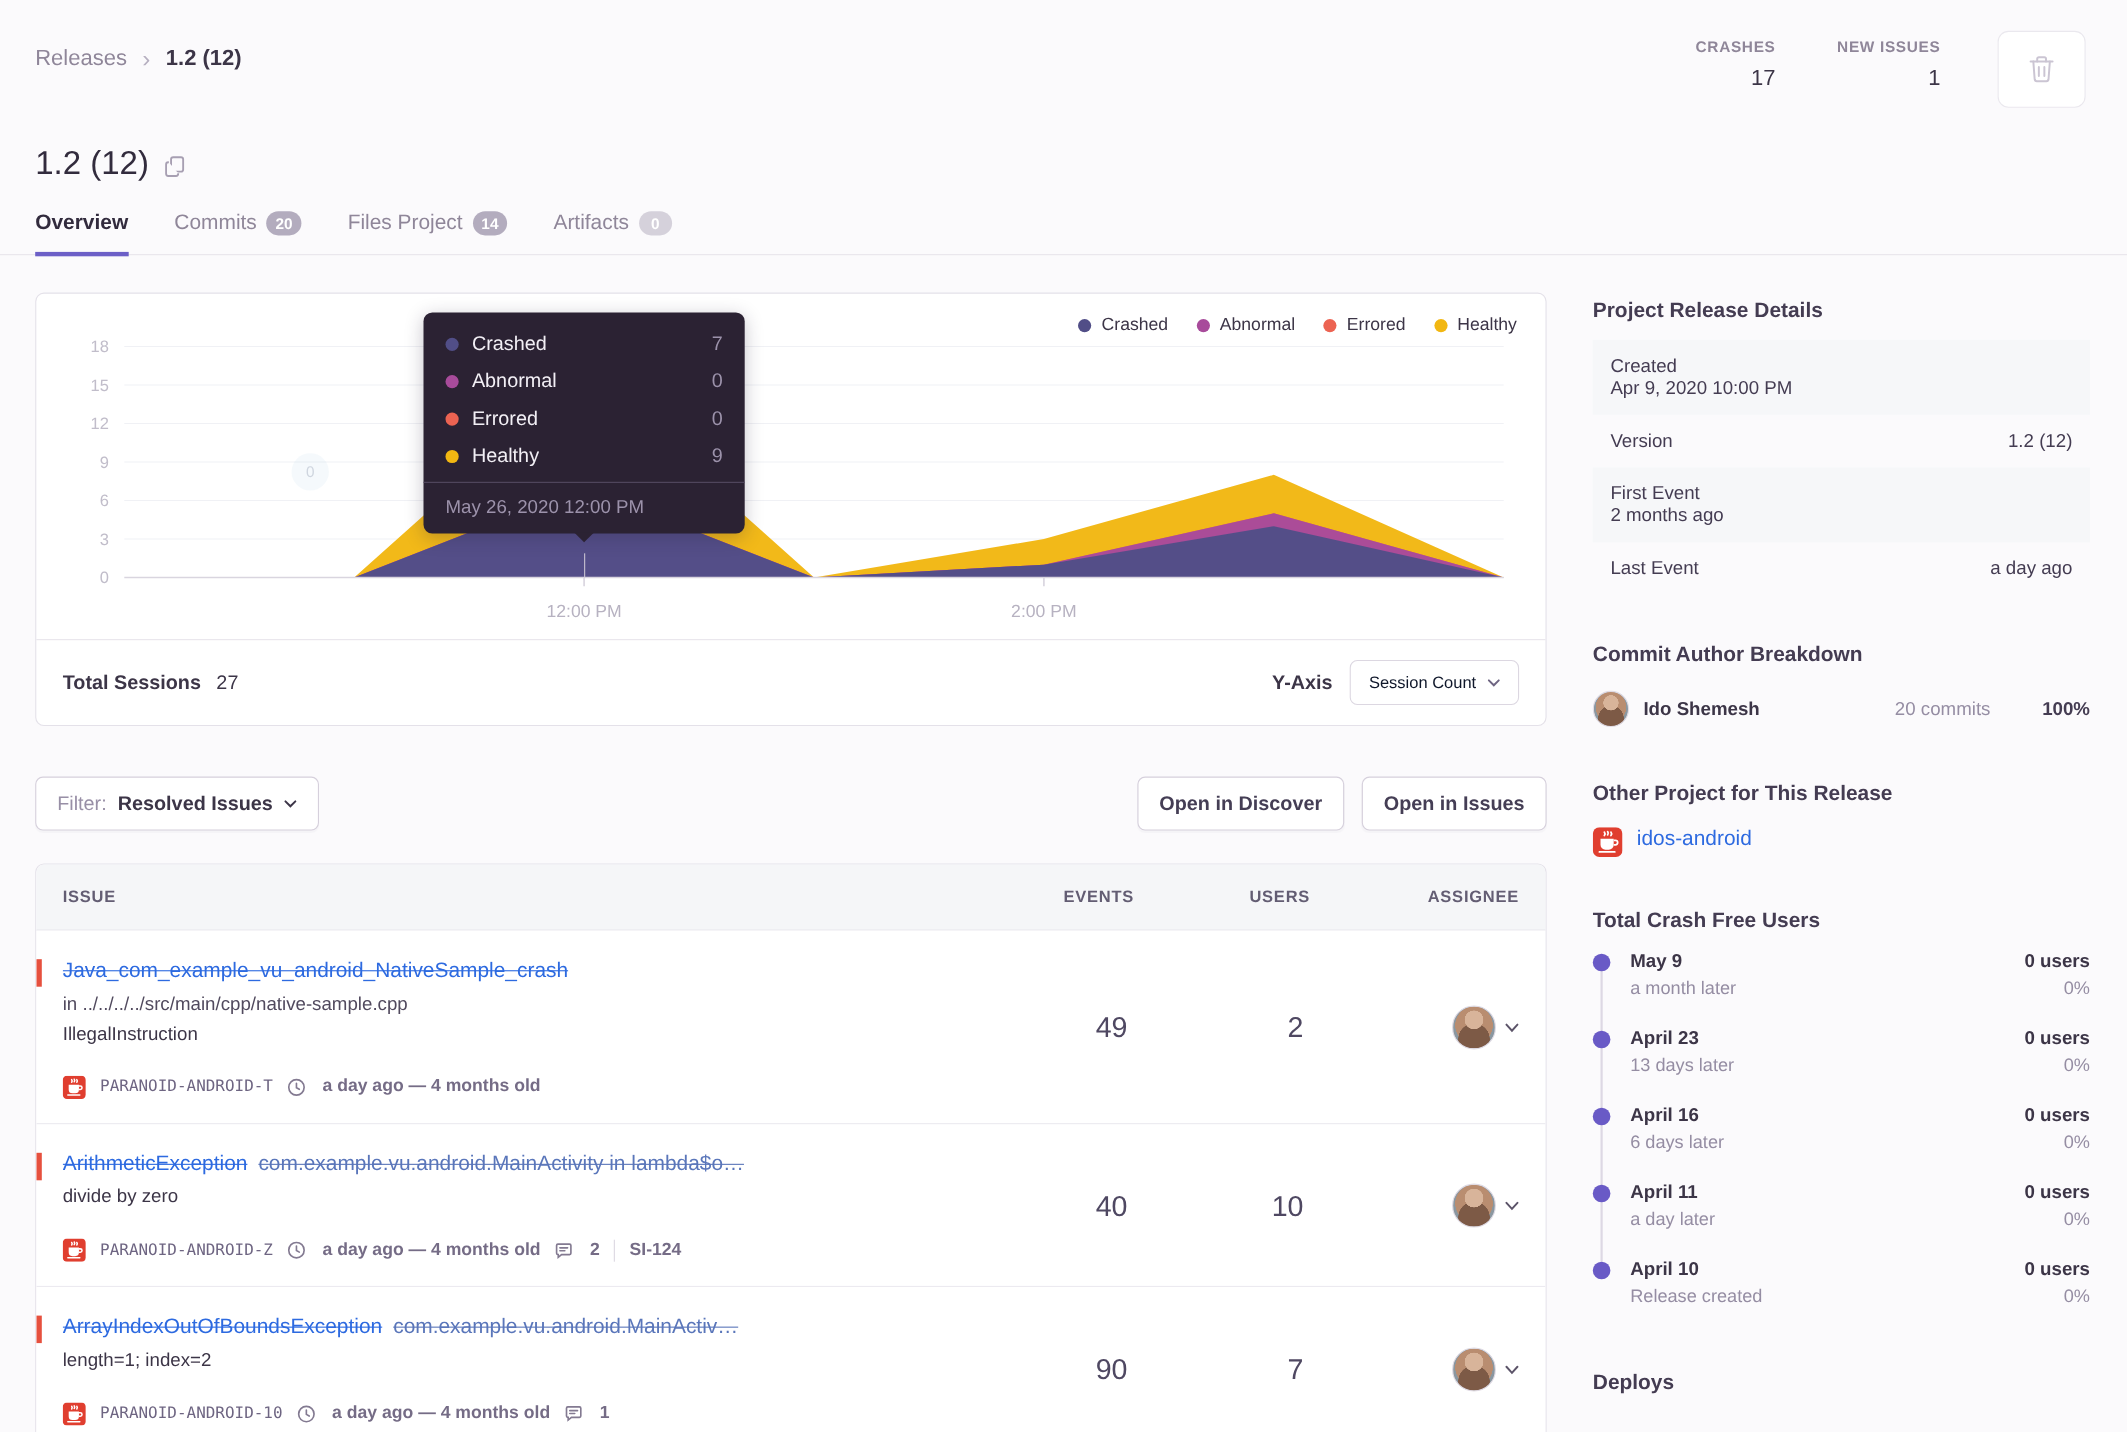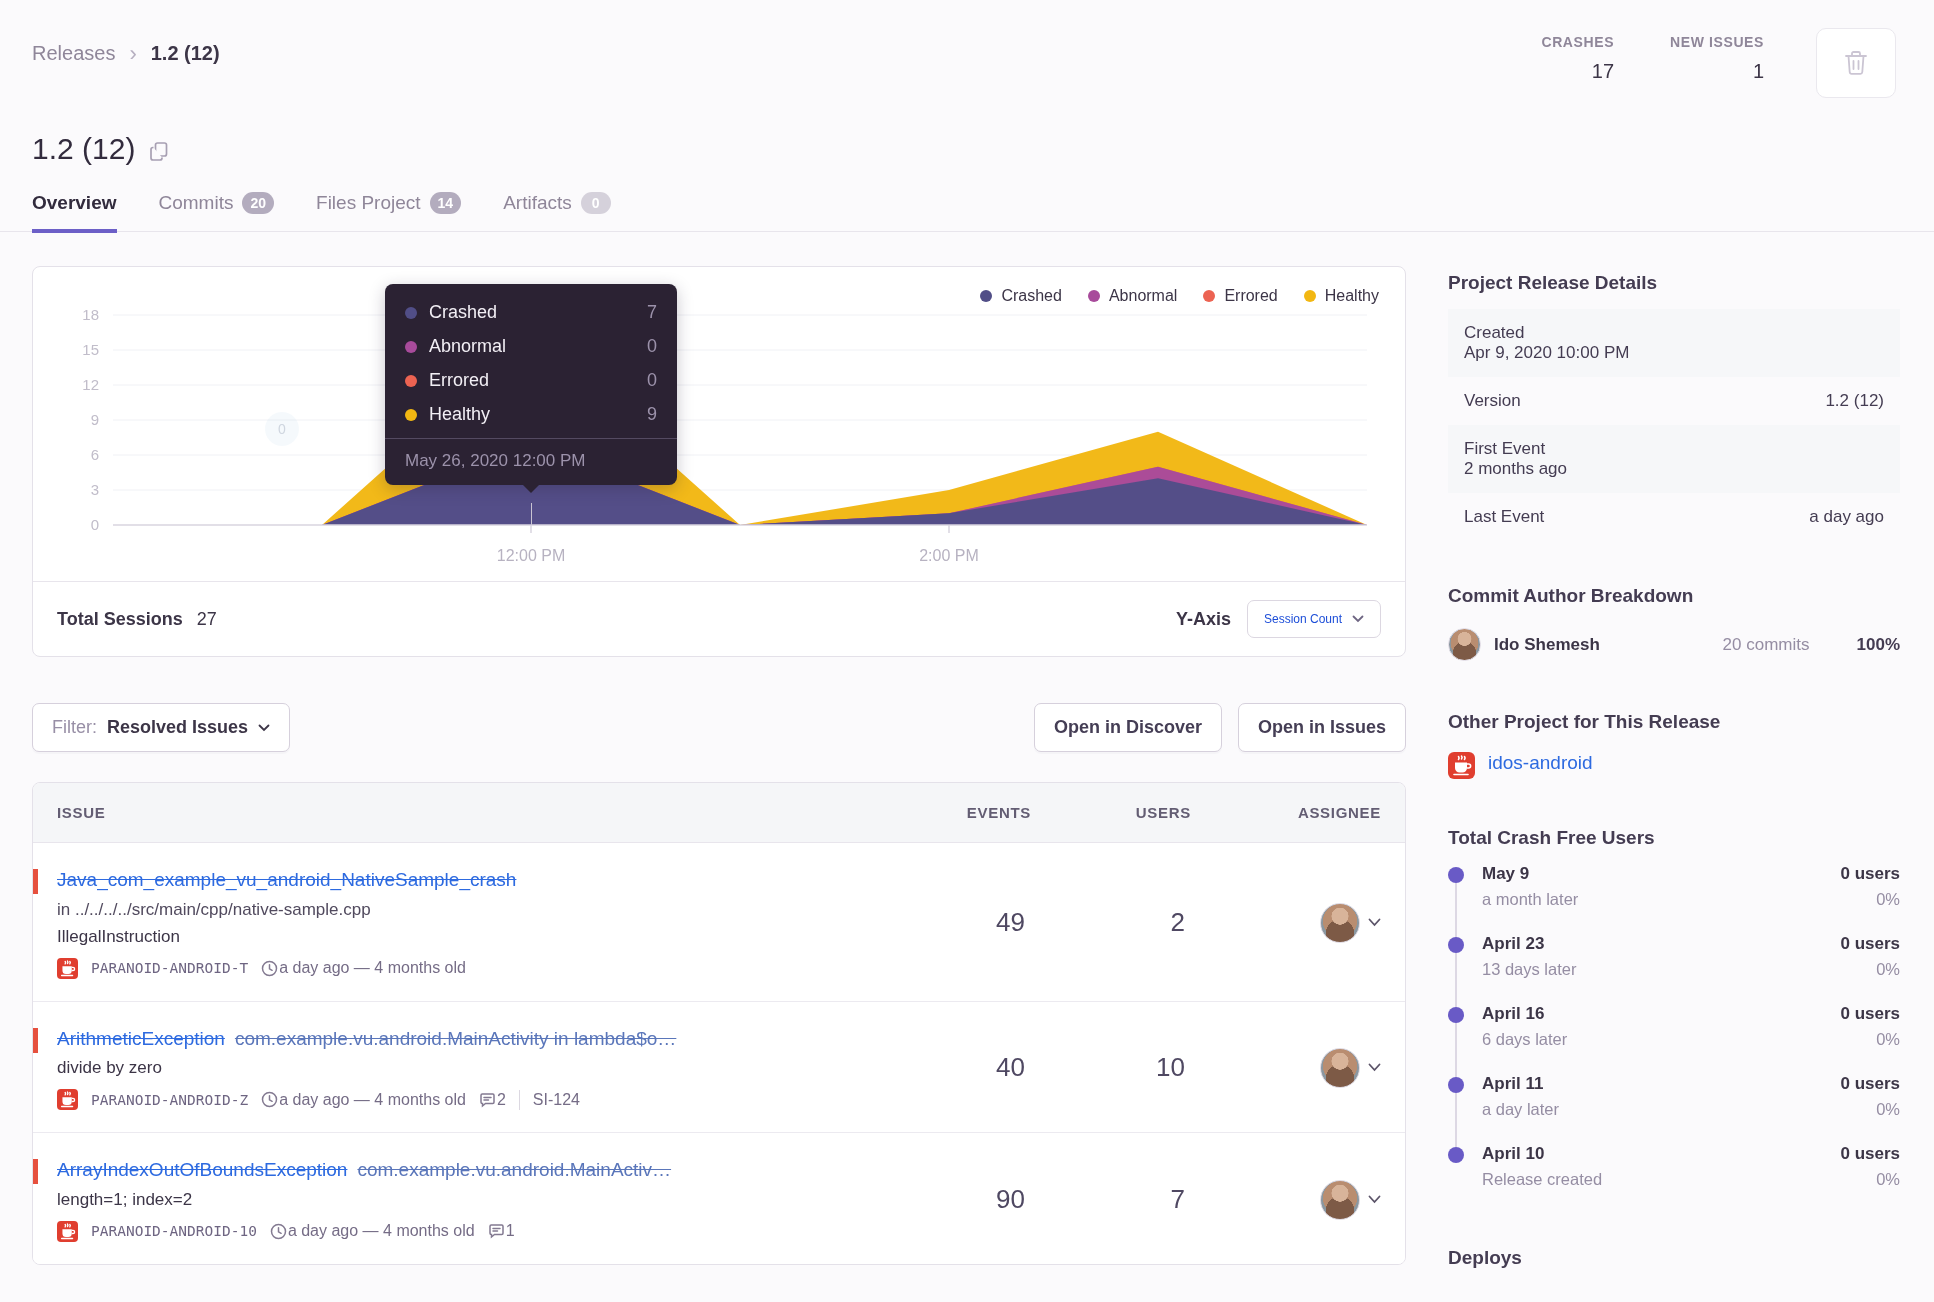--- a/index.html
+++ b/index.html
@@ -69,21 +69,21 @@
   .tt-connector { position:absolute; top:236px; width:1px; height:24px; background:#c9c4d2; z-index:2; }
 
   .chart-footer { border-top:1px solid #e8e5ec; margin-top:2px; padding:18px 24px; display:flex;
     justify-content:space-between; align-items:center; }
   .cf-left { display:flex; gap:14px; align-items:baseline; font-size:18px; }
   .cf-title { font-weight:700; color:#3c3547; }
   .cf-value { color:#3c3547; }
   .cf-right { display:flex; align-items:center; gap:16px; }
   .cf-axis-label { font-weight:700; font-size:18px; color:#3c3547; }
   .select-btn { display:flex; align-items:center; gap:10px; border:1px solid #dcd7e1; background:#fff;
-    border-radius:7px; padding:11px 16px; font-size:12px; color:#1d4ed8; cursor:pointer; }
+    border-radius:7px; padding:11px 16px; font-size:15px; color:#0f172a; cursor:pointer; }
 
   
   .toolbar { display:flex; justify-content:space-between; align-items:center; margin-top:46px; }
   .btn { display:flex; align-items:center; gap:10px; background:#fff; border:1px solid #d6d0dc;
     border-radius:7px; padding:13px 19px; font-size:18px; cursor:pointer;
     box-shadow:0 2px 1px rgba(60,50,80,.03); }
   .filter-label { color:#988fa6; }
   .filter-value { font-weight:600; color:#3c3547; }
   .toolbar-right { display:flex; gap:16px; }
   .btn.bold { font-weight:700; color:#453e55; }
@@ -97,24 +97,24 @@
   .t-row { display:grid; grid-template-columns:1fr 150px 160px 190px; padding:24px 24px 22px 24px;
     border-top:1px solid #eceaf0; position:relative; align-items:center; background:#fff; }
   .t-row:first-of-type { border-top:none; }
   .row-accent { position:absolute; left:0; top:26px; width:5px; height:25px; background:#e6503e; }
   .issue-cell { min-width:0; }
   .issue-title-line { font-size:19px; line-height:1.35; white-space:nowrap; overflow:hidden; }
   .issue-name { color:#2d6ae0; text-decoration:line-through; cursor:pointer; }
   .issue-culprit { color:#5a76ba; text-decoration:line-through; margin-left:10px; }
   .issue-sub { font-size:17px; color:#514a5e; margin-top:7px; }
   .issue-msg { font-size:17px; color:#3c3547; margin-top:7px; }
-  .issue-meta { display:flex; align-items:center; gap:13px; margin-top:11px; }
+  .issue-meta { display:flex; align-items:center; gap:13px; margin-top:28px; }
   .platform-badge { width:21px; height:21px; flex:none; }
   .proj-slug { font-family:"DejaVu Sans Mono", monospace; font-size:14.5px; color:#6e6582; }
-  .meta-item { display:flex; align-items:center; gap:1px; font-size:16px; color:#756c86; }
+  .meta-item { display:flex; align-items:center; gap:15px; font-size:16px; color:#756c86;font-weight:bold; }
   .meta-sep { width:1px; height:20px; background:#dcd8e1; }
   .num-cell { font-size:26px; color:#4f4862; text-align:right; padding-right:6px; }
   .assignee-cell { display:flex; justify-content:flex-end; align-items:center; gap:8px; }
   .avatar { width:40px; height:40px; border-radius:50%; flex:none;
     background:
       radial-gradient(circle at 50% 32%, #d8b49a 0 26%, transparent 27%),
       radial-gradient(circle at 50% 78%, #7d5a46 0 40%, transparent 41%),
       radial-gradient(circle at 50% 45%, #b98d70 0 60%, #8a97a0 61%);
     border:1px solid #e0dbe4; }
   .avatar.small { width:33px; height:33px; }

